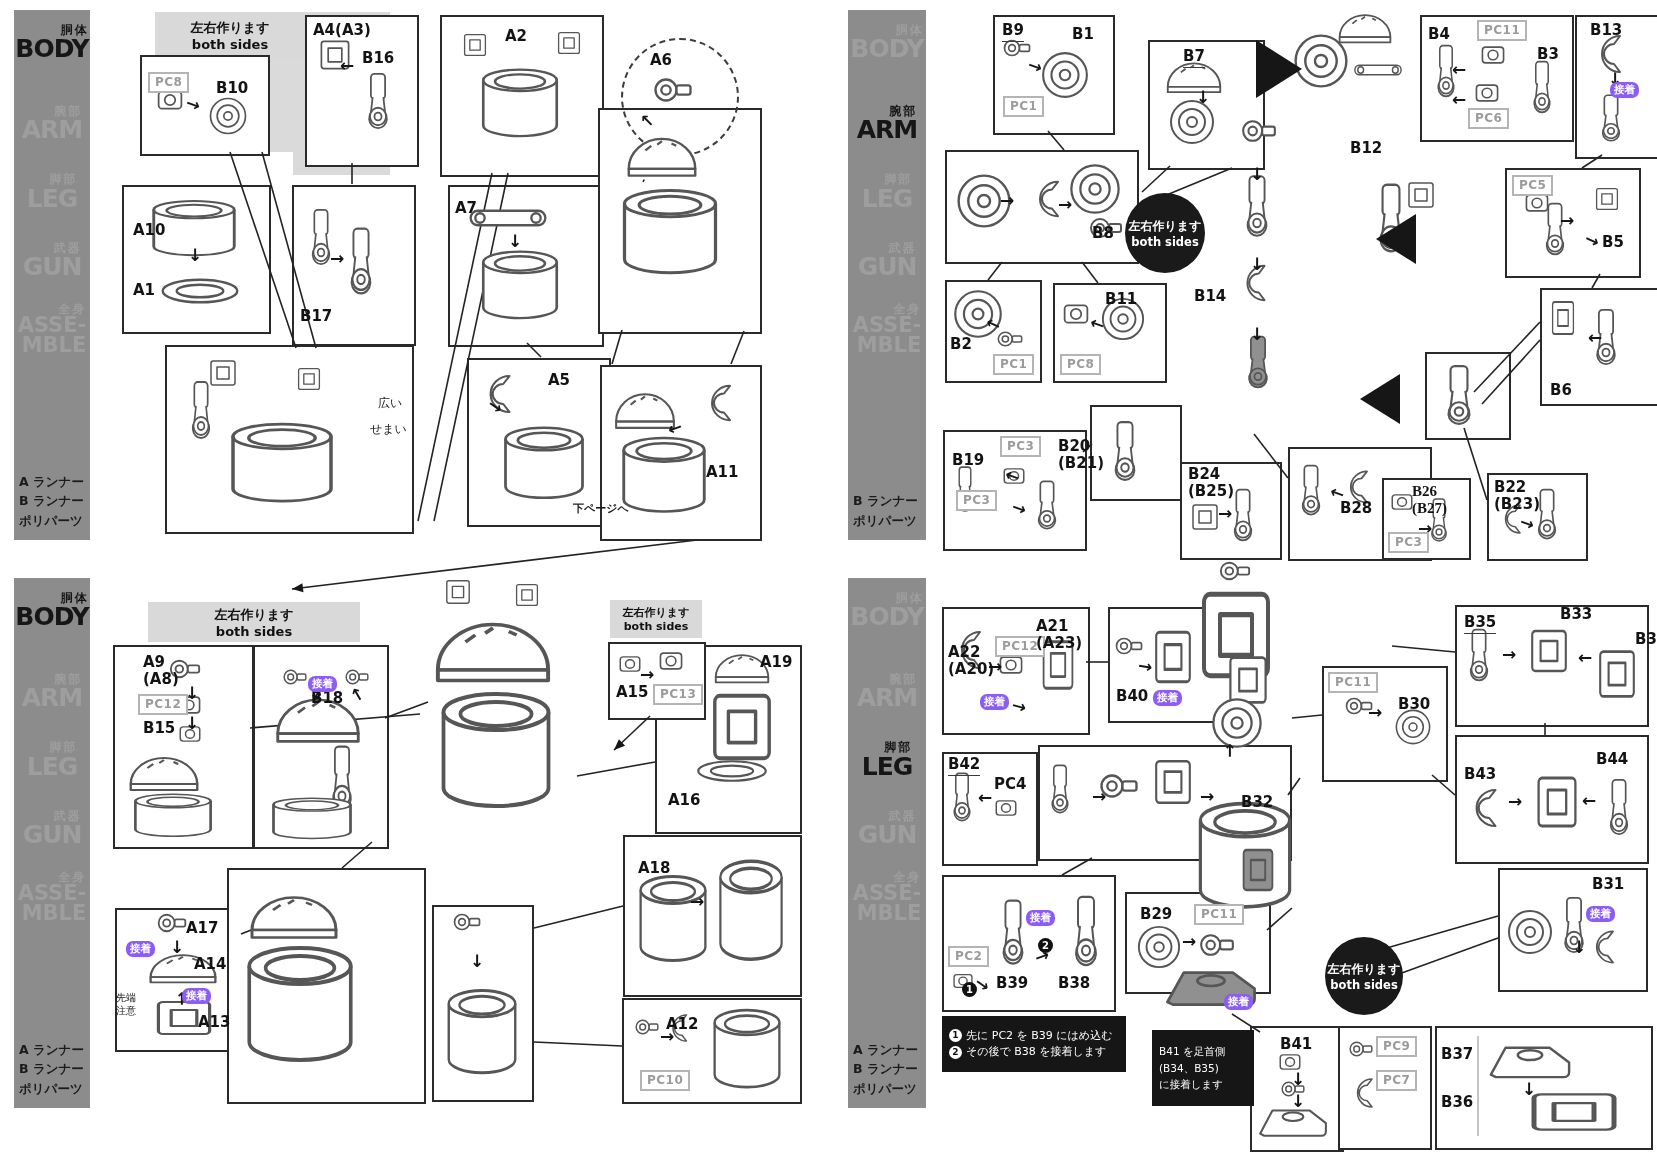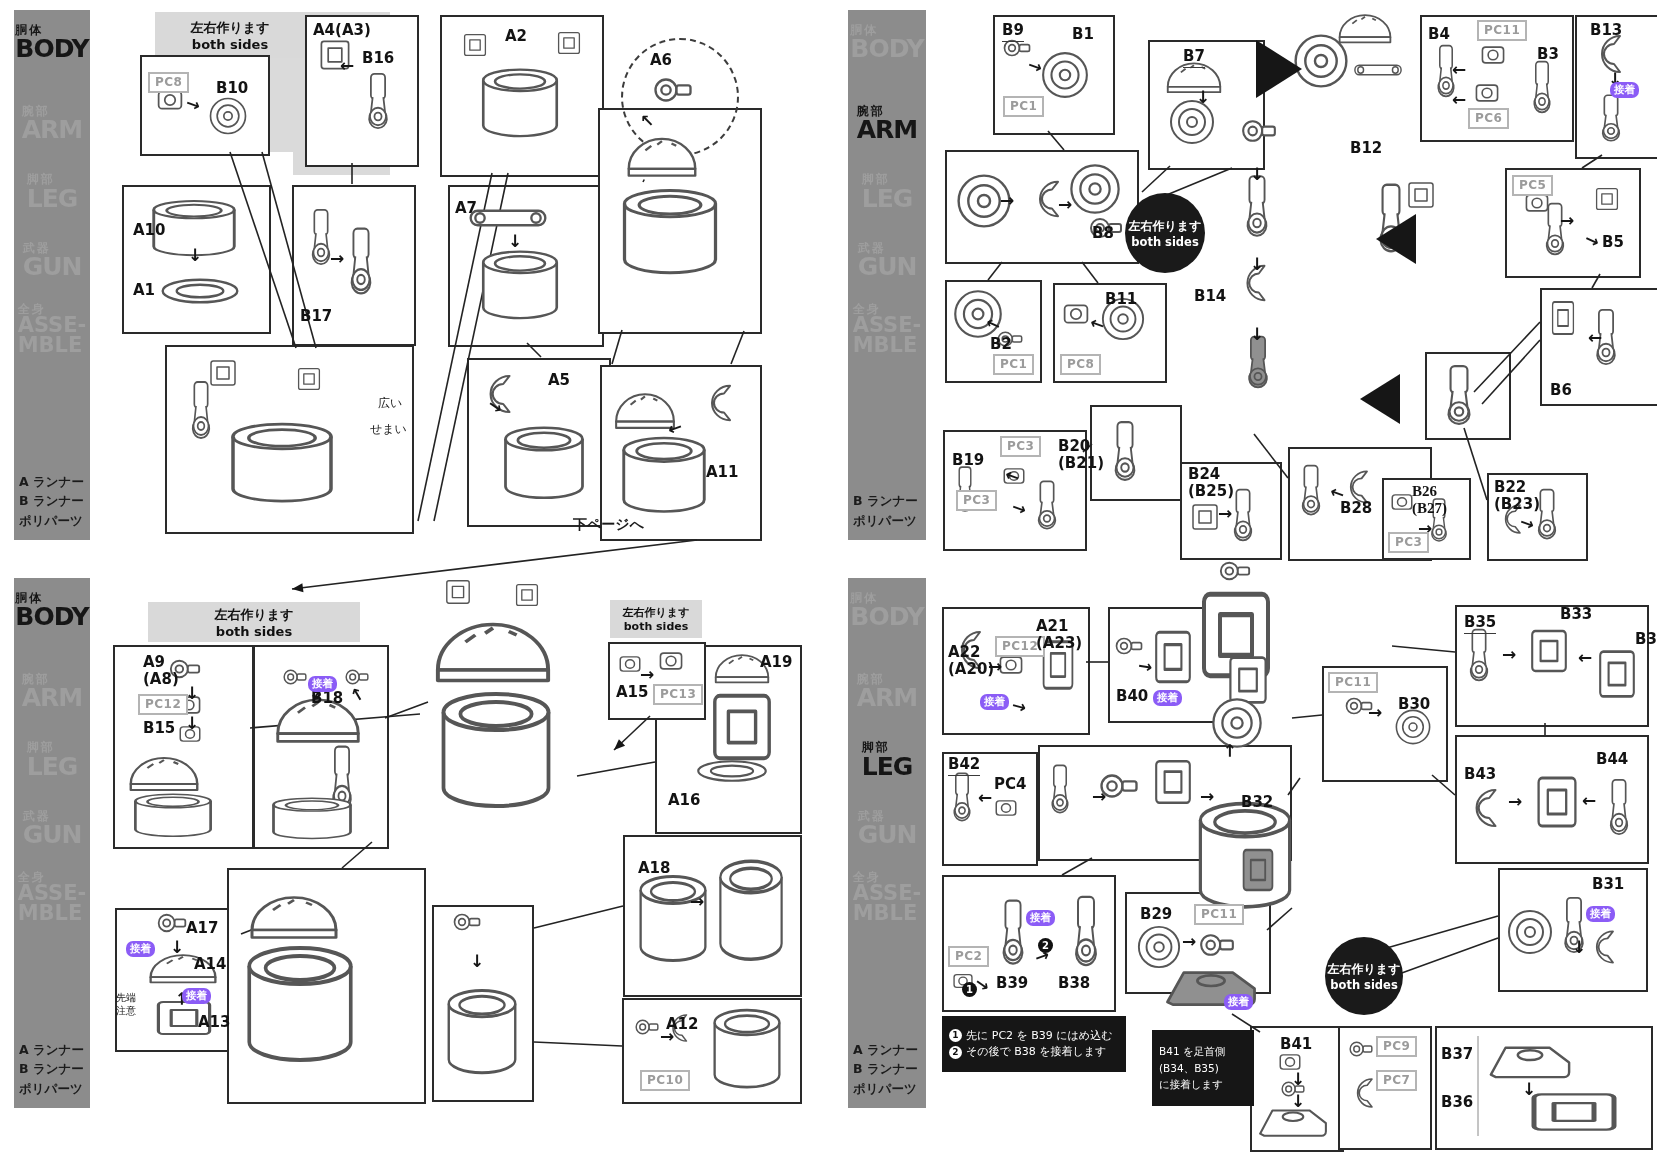--- a/index.html
+++ b/index.html
@@ -3,21 +3,21 @@
 <meta charset="utf-8">
 <style>
   html,body{margin:0;padding:0;background:#fff}
   #sheet{position:relative;width:1657px;height:1171px;background:#fff;overflow:hidden;
          font-family:"DejaVu Sans","Liberation Sans",sans-serif}
   #sheet > div, #sheet > span{position:absolute}
   .overlay{position:absolute;left:0;top:0;z-index:4;pointer-events:none}
   .cline{stroke:#232323;stroke-width:1.6;fill:none}
   .cline.thin{stroke:#8a8a8a;stroke-width:1}
   .sidebar{background:#8c8c8c;z-index:1;display:flex;flex-direction:column;align-items:center}
-  .sb-item{text-align:left;color:#9e9e9e}
+  .sb-item{text-align:right;color:#9e9e9e}
   .sb-item.on{color:#161616}
   .sb-jp{font-size:12px;font-weight:bold;letter-spacing:2px;line-height:1.1}
   .sb-en{font-size:25px;font-weight:bold;line-height:.94;letter-spacing:-1px}
   .sb-item.asm .sb-en{font-size:21px;letter-spacing:0}
   .sb-item:nth-child(1){margin-top:14px}
   .sb-item:nth-child(2){margin-top:44px}
   .sb-item:nth-child(3){margin-top:32px}
   .sb-item:nth-child(4){margin-top:32px}
   .sb-item:nth-child(5){margin-top:24px}
   .sb-runners{margin-top:auto;margin-bottom:10px;align-self:flex-start;padding-left:5px;
@@ -279,21 +279,21 @@
     <div class="part" style="left: 505px; top: 28px;">A2</div>
     <div class="part" style="left: 650px; top: 52px;">A6</div>
     <div class="part" style="left: 133px; top: 222px;">A10</div>
     <div class="part" style="left: 133px; top: 282px;">A1</div>
     <div class="part" style="left: 300px; top: 308px;">B17</div>
     <div class="part" style="left: 455px; top: 200px;">A7</div>
     <div class="txt" style="left: 378px; top: 396px; font-size: 12px;">広い</div>
     <div class="txt" style="left: 370px; top: 422px; font-size: 12px;">せまい</div>
     <div class="part" style="left: 548px; top: 372px;">A5</div>
     <div class="part" style="left: 706px; top: 464px;">A11</div>
-    <div class="txt" style="left: 573px; top: 516px; font-size: 14px; font-weight: bold;">下ページへ</div>
+    <div class="txt" style="left: 573px; top: 502px; font-size: 11px; font-weight: bold;">下ページへ</div>
     <div class="arr" style="left: 186px; top: 96px; transform: rotate(20deg);">→</div>
     <div class="arr" style="left: 340px; top: 58px; transform: rotate(180deg);">→</div>
     <div class="arr" style="left: 330px; top: 250px; transform: rotate(0deg);">→</div>
     <div class="arr" style="left: 188px; top: 246px; transform: rotate(90deg);">→</div>
     <div class="arr" style="left: 508px; top: 232px; transform: rotate(90deg);">→</div>
     <div class="arr" style="left: 640px; top: 112px; transform: rotate(225deg);">→</div>
     <div class="arr" style="left: 488px; top: 398px; transform: rotate(35deg);">→</div>
     <div class="arr" style="left: 668px; top: 420px; transform: rotate(160deg);">→</div>
     <div class="sidebar" style="left: 848px; top: 10px; width: 78px; height: 530px;">
       <div class="sb-item">
@@ -557,21 +557,21 @@
     </svg>
     <svg viewBox="0 0 40 40" preserveAspectRatio="none" class="illu" style="left: 1406px; top: 180px; width: 30px; height: 30px;">
       <rect x="4" y="4" width="32" height="32" rx="3"></rect>
       <rect x="12" y="12" width="16" height="16"></rect>
     </svg>
     <div class="part ul" style="left: 1002px; top: 22px;">B9</div>
     <div class="part" style="left: 1072px; top: 26px;">B1</div>
     <div class="pc" style="left: 1003px; top: 96px;">PC1</div>
     <div class="part ul" style="left: 1183px; top: 48px;">B7</div>
     <div class="part" style="left: 1092px; top: 225px;">B8</div>
-    <div class="part" style="left: 990px; top: 336px;">B2</div>
+    <div class="part" style="left: 950px; top: 336px;">B2</div>
     <div class="pc" style="left: 993px; top: 354px;">PC1</div>
     <div class="part" style="left: 1105px; top: 291px;">B11</div>
     <div class="pc" style="left: 1060px; top: 354px;">PC8</div>
     <div class="part" style="left: 1428px; top: 26px;">B4</div>
     <div class="pc" style="left: 1477px; top: 20px;">PC11</div>
     <div class="part" style="left: 1537px; top: 46px;">B3</div>
     <div class="pc" style="left: 1468px; top: 108px;">PC6</div>
     <div class="part" style="left: 1590px; top: 22px;">B13</div>
     <div class="glue" style="left: 1610px; top: 82px;">接着</div>
     <div class="pc" style="left: 1512px; top: 175px;">PC5</div>

